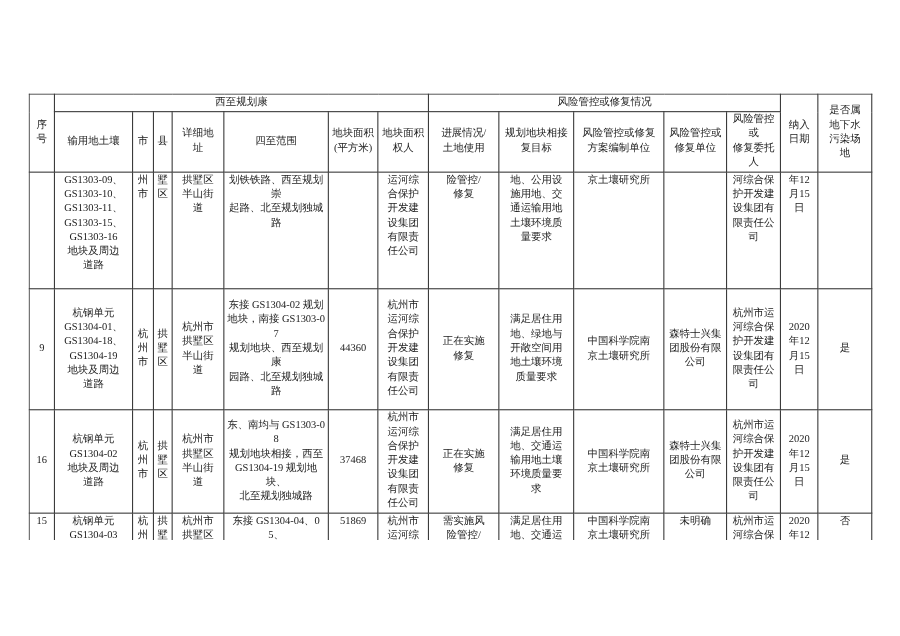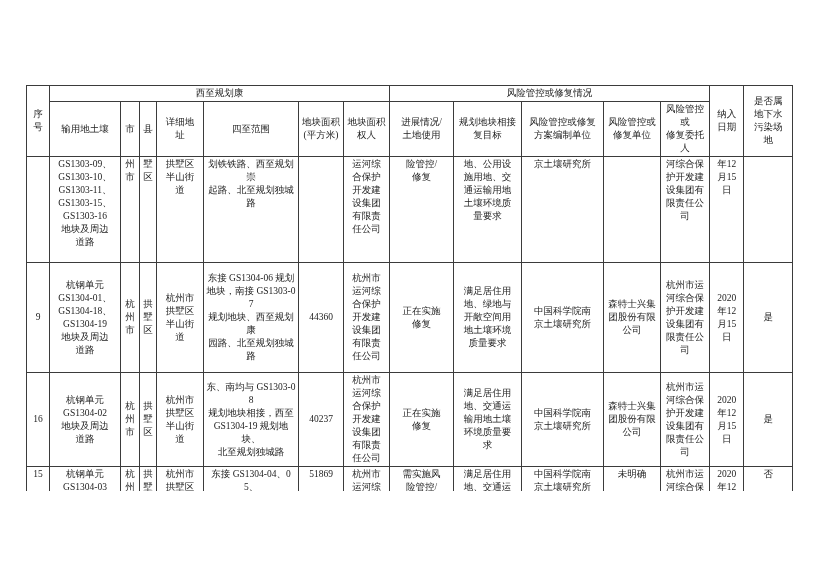--- a/index.html
+++ b/index.html
@@ -147,21 +147,21 @@
         <td>杭
 州
 市</td>
         <td>拱
 墅
 区</td>
         <td>杭州市
 拱墅区
 半山街
 道</td>
-        <td>东接 GS1304-06 规划
+        <td>东接 GS1304-02 规划
 地块，南接 GS1303-07
 规划地块、西至规划康
 园路、北至规划独城路</td>
         <td>44360</td>
         <td>杭州市
 运河综
 合保护
 开发建
 设集团
 有限责
@@ -204,21 +204,21 @@
 墅
 区</td>
         <td>杭州市
 拱墅区
 半山街
 道</td>
         <td>东、南均与 GS1303-08
 规划地块相接，西至
 GS1304-19 规划地块、
 北至规划独城路</td>
-        <td>40237</td>
+        <td>37468</td>
         <td>杭州市
 运河综
 合保护
 开发建
 设集团
 有限责
 任公司</td>
         <td>正在实施
 修复</td>
         <td>满足居住用

